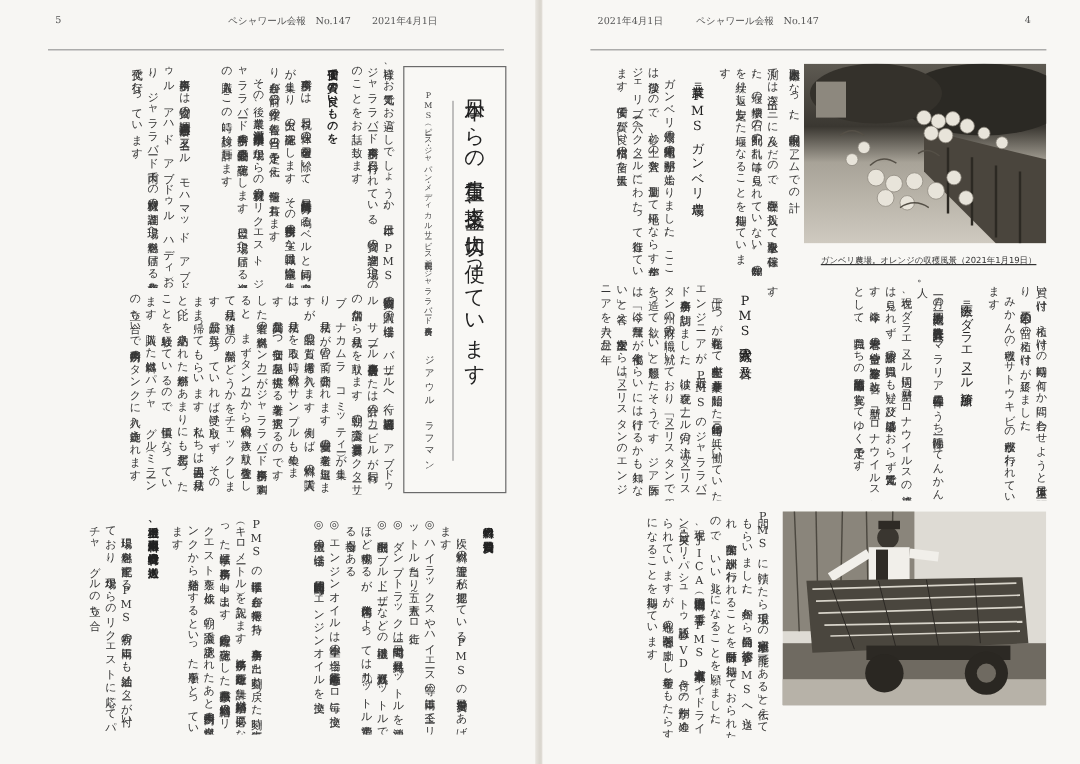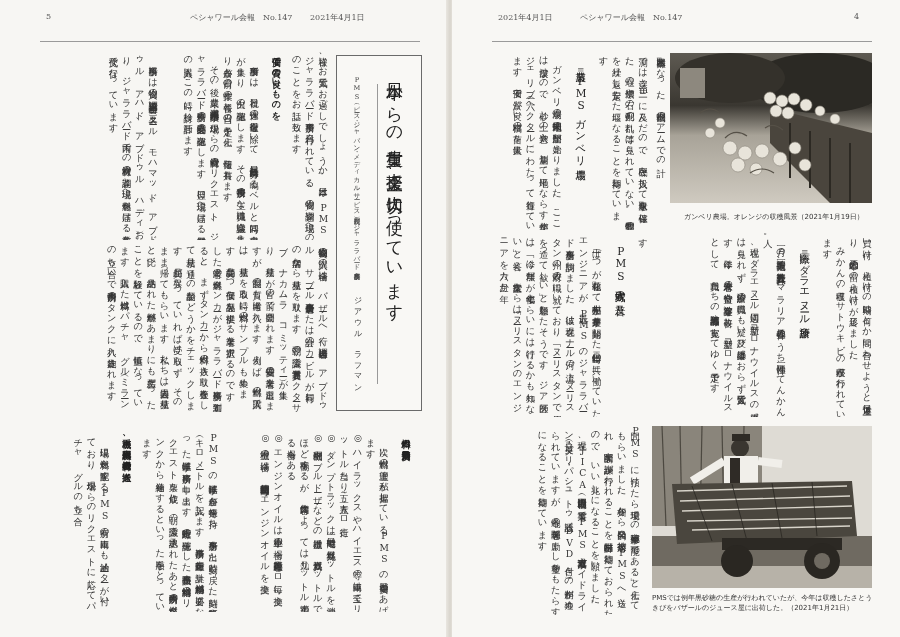--- a/index.html
+++ b/index.html
@@ -38,21 +38,21 @@
     font-size:17px; letter-spacing:1.5px; color:#222; font-family:"DejaVu Serif", serif;
   }
   .titlebox .divider { position:absolute; left:40px; top:28px; width:1px; height:300px; background:#999; }
   .titlebox .byline {
     position:absolute; left:14px; top:20px; writing-mode:vertical-rl; text-orientation:upright;
     font-size:6.6px; letter-spacing:0.3px; color:#444;
   }
   .titlebox .byline .name { font-size:8px; margin-top:14px; display:inline-block; letter-spacing:2px; }
 
   .photo { position:absolute; overflow:hidden; }
-  .caption { position:absolute; font-family:"DejaVu Sans", sans-serif; font-size:7px; color:#333; line-height:10px; }
+  .caption { position:absolute; font-family:"DejaVu Sans", sans-serif; font-size:7px; color:#333; line-height:10px;text-decoration:underline; }
 </style>
 </head>
 <body>
 
 <div class="page left">
   <div class="header" style="left:0;width:448px;">
     <span style="left:46px;">5</span>
     <span style="left:190px;">ペシャワール会報　No.147</span>
     <span style="left:310px;">2021年4月1日</span>
     <div class="rule" style="left:40px;width:380px;top:33px;"></div>
@@ -220,14 +220,13 @@
           <line x1="80" y1="58" x2="95" y2="115"></line>
           <line x1="120" y1="57" x2="130" y2="112"></line>
         <line x1="160" y1="56" x2="165" y2="110"></line>
       </g>
       <rect x="70" y="112" width="120" height="12" fill="#2c2924"></rect>
       <circle cx="170" cy="135" r="18" fill="#2a2722"></circle>
         <circle cx="170" cy="135" r="8" fill="#6f6a61"></circle>
       <circle cx="85" cy="135" r="16" fill="#2a2722"></circle>
     </svg>
   </div>
-  <div class="caption" style="left:200px;top:593px;width:225px;">PMSでは例年黒砂糖の生産が行われていたが、今年は収穫したさとうきびをバザールのジュース屋に出荷した。（2021年1月21日）</div>
 </div>
 
 </body></html>

